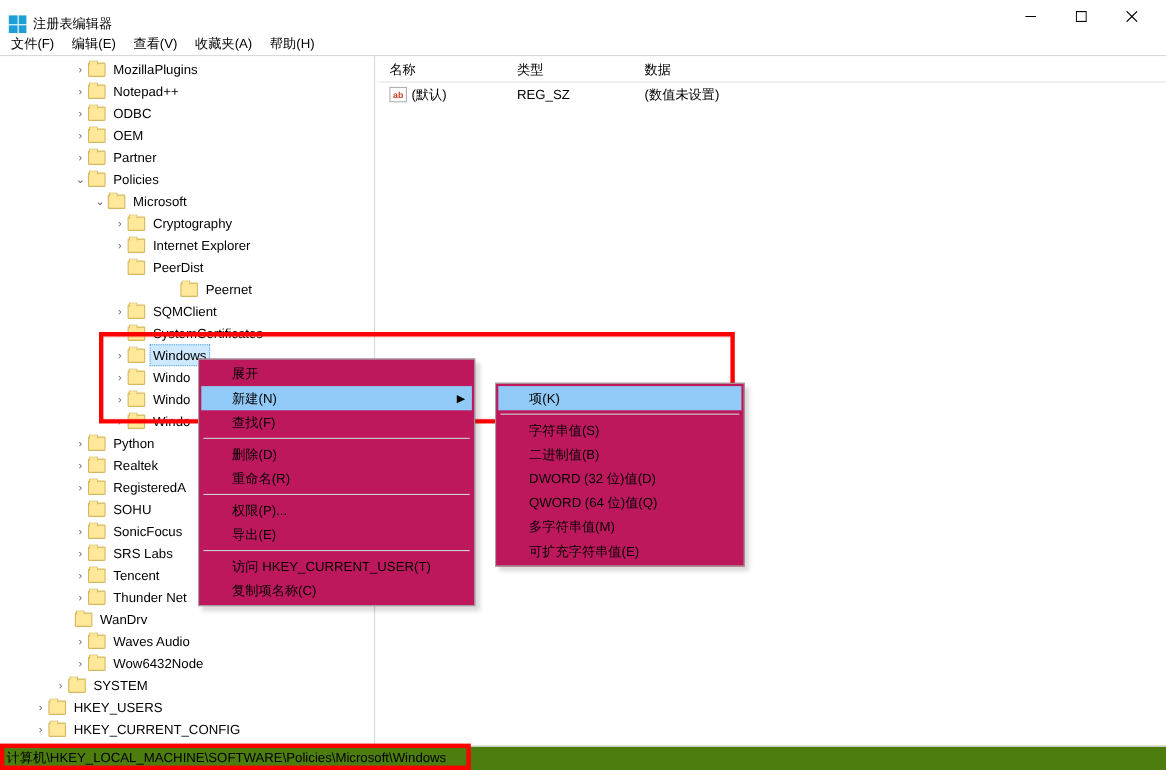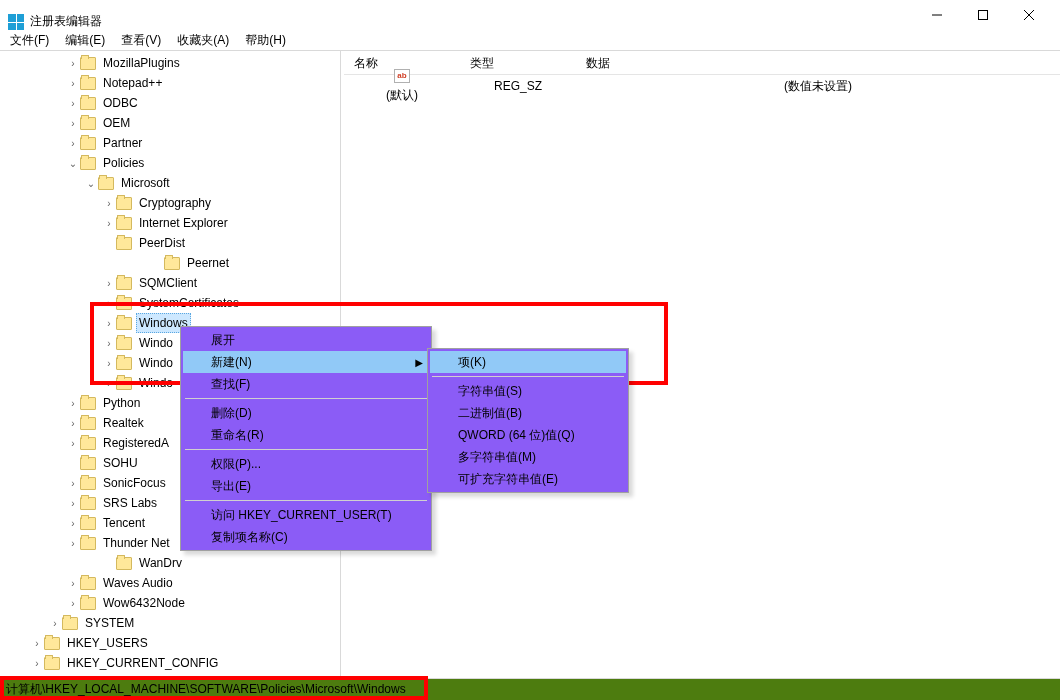--- a/index.html
+++ b/index.html
@@ -27,29 +27,29 @@
 .twisty { width: 14px; height: 14px; display: flex; align-items: center; justify-content: center; color: #666; font-size: 10px; }
 .twisty.blank { visibility: hidden; }
 .folder { width: 16px; height: 13px; background: #ffe89a; border: 1px solid #d4b95e; border-radius: 1px; margin-right: 4px; position: relative; }
 .folder::before { content: ""; position: absolute; top: -3px; left: 0; width: 6px; height: 3px; background: #ffe89a; border: 1px solid #d4b95e; border-bottom: none; border-radius: 1px 1px 0 0; }
 .node .label { padding: 1px 3px; }
 .node.selected .label { background: #cde8ff; border: 1px dotted #5aa7e0; padding: 2px 2px; }
 
 .list-header { display: flex; height: 24px; border-bottom: 1px solid #e5e5e5; }
 .list-header .col { padding: 4px 10px; border-right: 1px solid transparent; }
 .list-row { display: flex; height: 22px; align-items: center; }
-.list-row .cell { padding: 2px 10px; display: flex; align-items: center; gap: 4px; flex-direction: column; }
+.list-row .cell { padding: 2px 10px; display: flex; align-items: center; gap: 4px; }
 .value-icon { width: 16px; height: 14px; border: 1px solid #b0b0b0; background: #fff; font-size: 8px; color: #d04028; display: flex; align-items: center; justify-content: center; font-weight: bold; }
 
 .statusbar { position: absolute; left: 0; right: 0; bottom: 0; height: 22px; border-top: 1px solid #d9d9d9; padding: 2px 6px; display: flex; align-items: center; background: #4d7c0f; }
 
 .highlight-tree { position: absolute; border: 4px solid #ff0000; pointer-events: none; z-index: 5; }
 .highlight-status { position: absolute; border: 4px solid #ff0000; pointer-events: none; z-index: 5; }
 
-.context-menu { position: absolute; background: #8b5cf6; border: 1px solid #a0a0a0; box-shadow: 4px 4px 4px rgba(0,0,0,0.15); z-index: 10; padding: 2px; }
+.context-menu { position: absolute; background: #be185d; border: 1px solid #a0a0a0; box-shadow: 4px 4px 4px rgba(0,0,0,0.15); z-index: 10; padding: 2px; }
 .context-menu .mi { height: 22px; display: flex; align-items: center; padding: 0 20px 0 28px; position: relative; }
 .context-menu .mi.hover { background: #91c9f7; }
 .context-menu .mi .arrow { position: absolute; right: 6px; font-size: 10px; }
 .context-menu .sep { height: 1px; background: #d0d0d0; margin: 3px 2px; }
 
 .scroll-vonly::-webkit-scrollbar { width: 17px; }
 .scroll-vonly::-webkit-scrollbar-track { background: #f0f0f0; }
 .scroll-vonly::-webkit-scrollbar-thumb { background: #c0c0c0; }
 
 
@@ -215,21 +215,21 @@
           <div class="node" style="padding-left: 66px;">
             <span class="twisty">›</span>
             <span class="folder"></span>
             <span class="label">Tencent</span>
           </div>
           <div class="node" style="padding-left: 66px;">
             <span class="twisty">›</span>
             <span class="folder"></span>
             <span class="label">Thunder Net</span>
           </div>
-          <div class="node" style="padding-left: 102px;">
+          <div class="node" style="padding-left: 54px;">
             <span class="twisty blank"></span>
             <span class="folder"></span>
             <span class="label">WanDrv</span>
           </div>
           <div class="node" style="padding-left: 66px;">
             <span class="twisty">›</span>
             <span class="folder"></span>
             <span class="label">Waves Audio</span>
           </div>
           <div class="node" style="padding-left: 66px;">
@@ -310,32 +310,35 @@
     </div>
     <div class="sep"></div>
     <div class="mi">
       <span>访问 HKEY_CURRENT_USER(T)</span>
     </div>
     <div class="mi">
       <span>复制项名称(C)</span>
     </div>
   </div>
 
-<div class="context-menu" id="cmenu2" style="left:427px; top:348px; width:202px;">
+<div class="context-menu" id="cmenu2" style="left:450px; top:348px; width:227px;">
     <div class="mi hover">
       <span>项(K)</span>
     </div>
     <div class="sep"></div>
     <div class="mi">
       <span>字符串值(S)</span>
     </div>
     <div class="mi">
       <span>二进制值(B)</span>
     </div>
     <div class="mi">
+      <span>DWORD (32 位)值(D)</span>
+    </div>
+    <div class="mi">
       <span>QWORD (64 位)值(Q)</span>
     </div>
     <div class="mi">
       <span>多字符串值(M)</span>
     </div>
     <div class="mi">
       <span>可扩充字符串值(E)</span>
     </div>
   </div>
 

